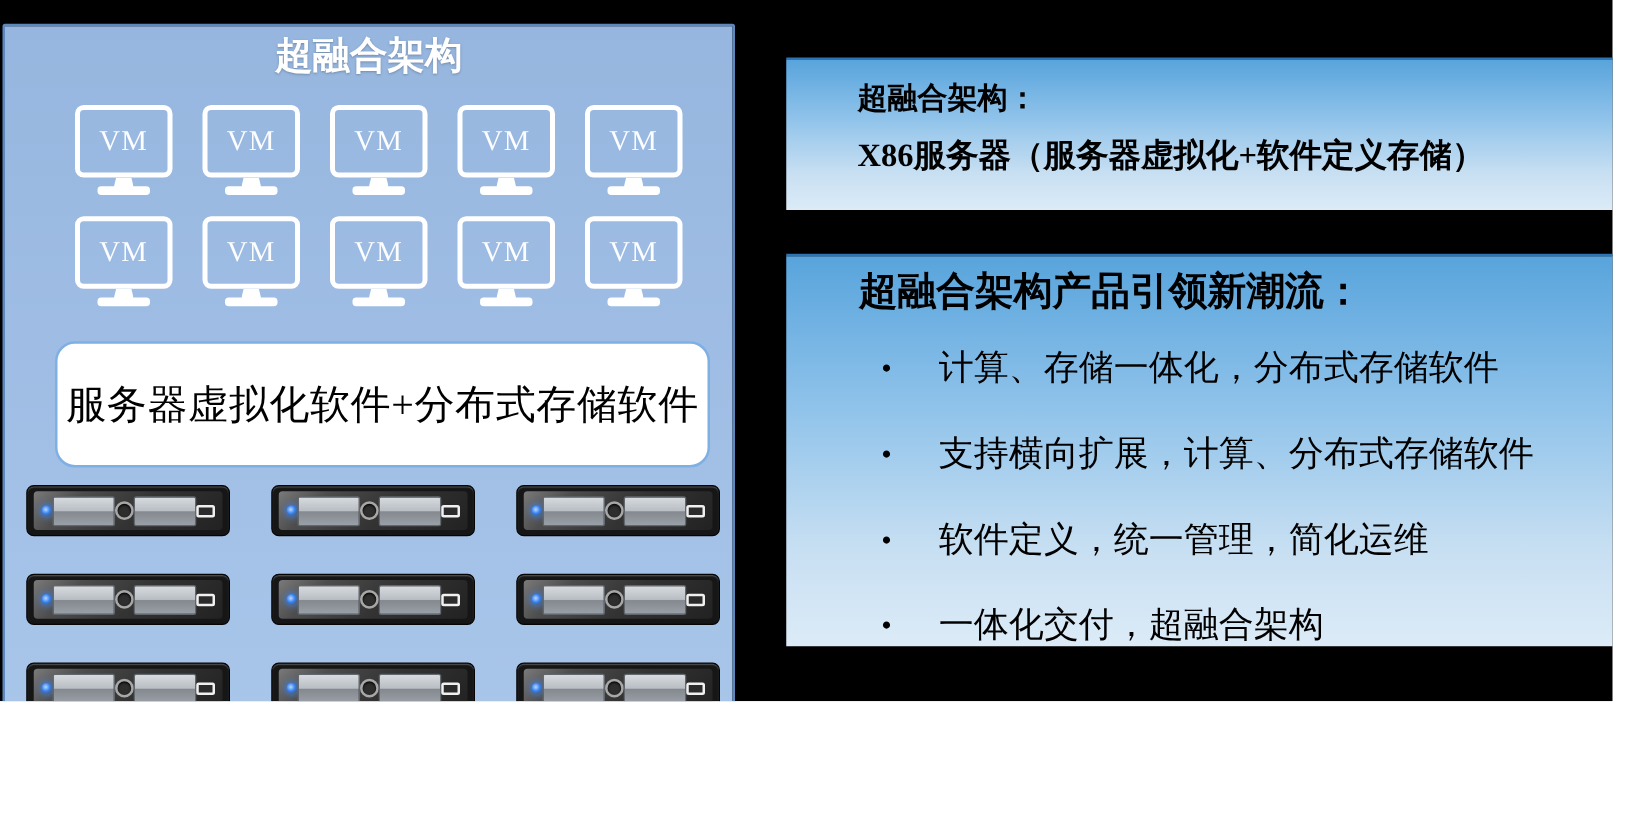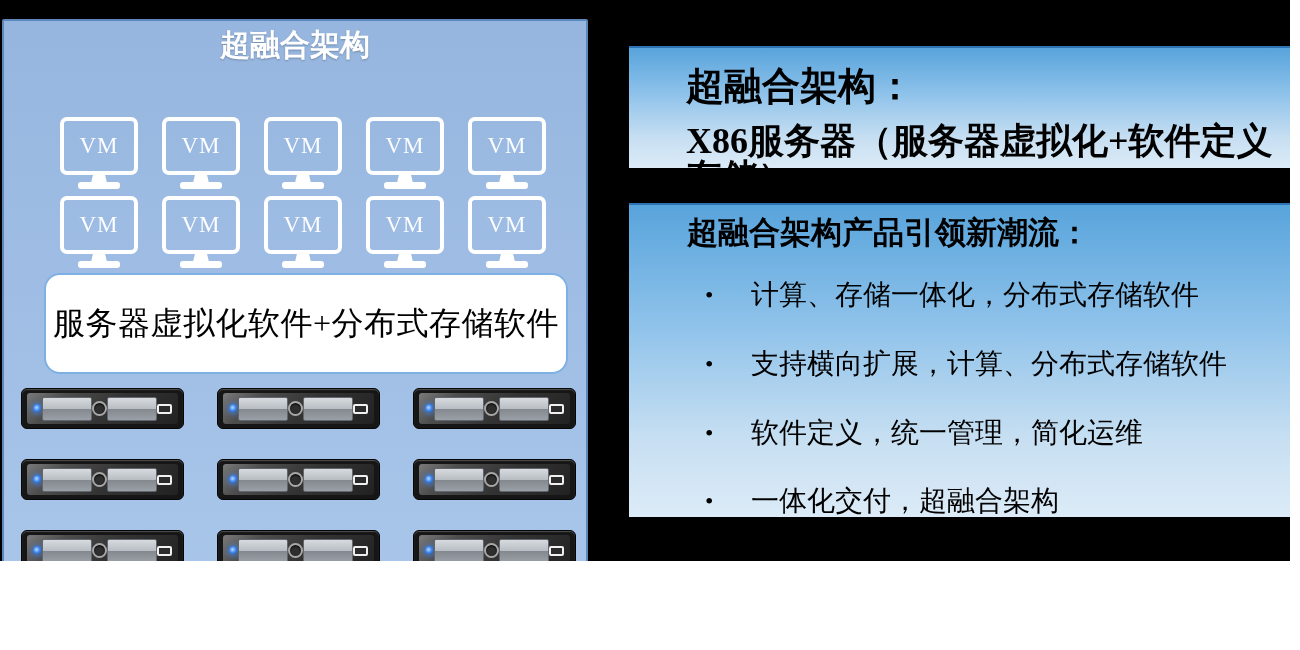--- a/index.html
+++ b/index.html
@@ -16,22 +16,22 @@
     border:2px solid #5c88bb;border-radius:2px;
     background:linear-gradient(180deg,#96b6df 0%,#9fbde4 45%,#a9c6ea 100%);
   }
   .panel-title{
     position:absolute;top:7px;left:0;right:0;text-align:center;
     font-size:30px;font-weight:700;color:#ffffff;line-height:1.1;
     text-shadow:0 1px 2px rgba(0,0,0,0.25);
   }
   
   .vm-grid{
-    position:absolute;top:96px;left:0;right:0;padding:0 40px 0 56px;
-    display:grid;grid-template-columns:repeat(5,78px);justify-content:space-between;row-gap:7px;
+    position:absolute;top:63px;left:0;right:0;padding:0 40px 0 56px;
+    display:grid;grid-template-columns:repeat(5,78px);justify-content:space-between;row-gap:17px;
   }
   .vm{width:78px;}
   .vm-screen{
     box-sizing:border-box;height:58px;border:4px solid #ffffff;border-radius:7px;
     display:flex;align-items:center;justify-content:center;
   }
   .vm-label{color:rgba(255,255,255,0.97);font-size:23px;letter-spacing:1px;font-weight:400;}
   .vm-neck{width:16px;height:8px;background:#ffffff;margin:0 auto;
     clip-path:polygon(12% 0,88% 0,100% 100%,0 100%);}
   .vm-base{width:42px;height:7px;background:#ffffff;border-radius:3px;margin:-1px auto 0 auto;}
@@ -73,22 +73,22 @@
   .sbutton{width:15px;height:10px;border:2px solid #f0f0f0;border-radius:2px;background:#2b2b2b;box-sizing:border-box;}
 
   
   .info-box{
     position:absolute;left:629px;width:661px;box-sizing:border-box;
     background:linear-gradient(180deg,#58a4dc 0%,#8ec2ea 38%,#c7dff2 75%,#dcebf7 100%);
     border-top:2px solid #2e74b5;
   }
   .box1{top:46px;height:122px;}
   .box2{top:203px;height:314px;}
-  .box1-line1{position:absolute;left:57px;top:19px;font-size:38px;font-weight:700;color:#000;line-height:1;}
-  .box1-line2{position:absolute;left:57px;top:75px;font-size:36px;font-weight:700;color:#000;line-height:1;}
+  .box1-line1{position:absolute;left:57px;top:19px;font-size:24px;font-weight:700;color:#000;line-height:1;}
+  .box1-line2{position:absolute;left:57px;top:64px;font-size:26px;font-weight:700;color:#000;line-height:1;}
   .box2-title{position:absolute;left:58px;top:12px;font-size:31px;font-weight:700;color:#000;line-height:1;}
   .bullet-list{position:absolute;left:0;right:0;top:75px;margin:0;padding:0;list-style:none;}
   .bullet{position:relative;padding-left:122px;font-size:28px;color:#000;line-height:1.1;margin-top:38px;}
   .bullet:first-child{margin-top:0;}
   .bullet .dot{
     position:absolute;left:76px;top:3px;font-size:24px;line-height:1;color:#000;
   }
 </style>
 </head>
 <body>

